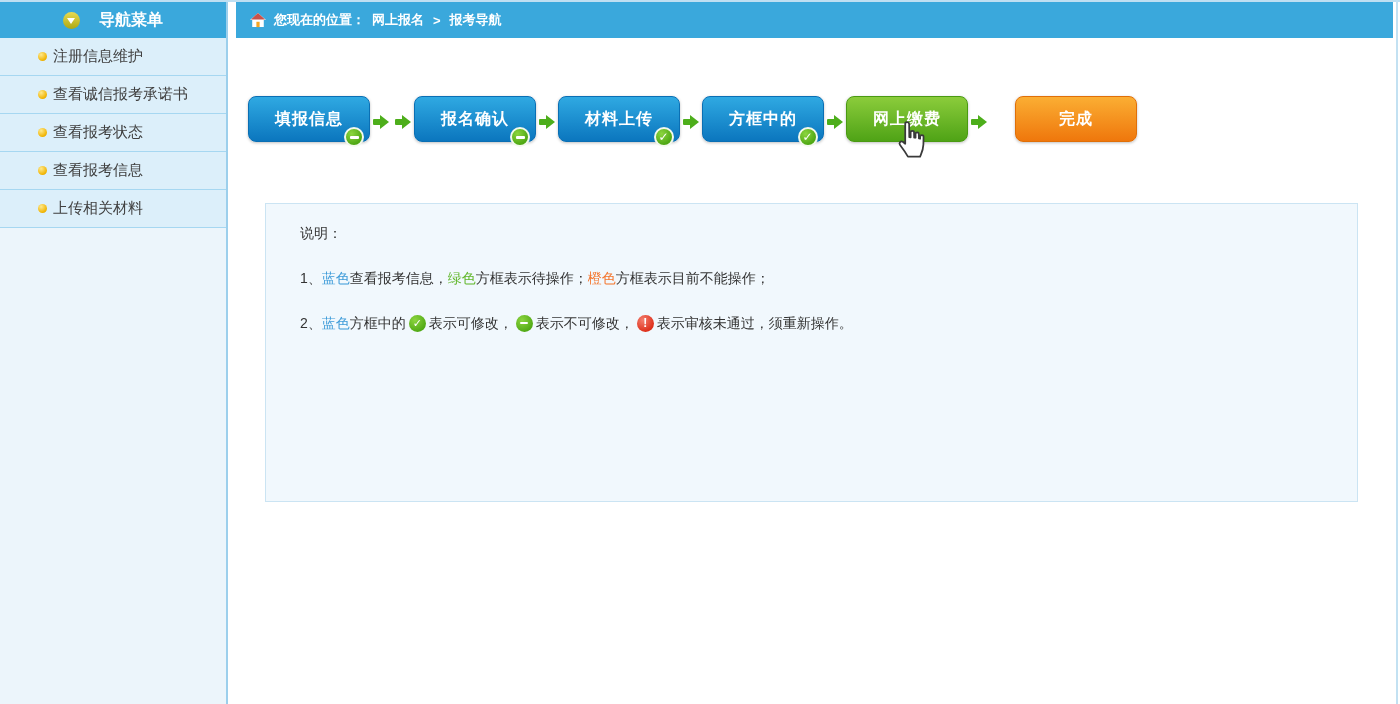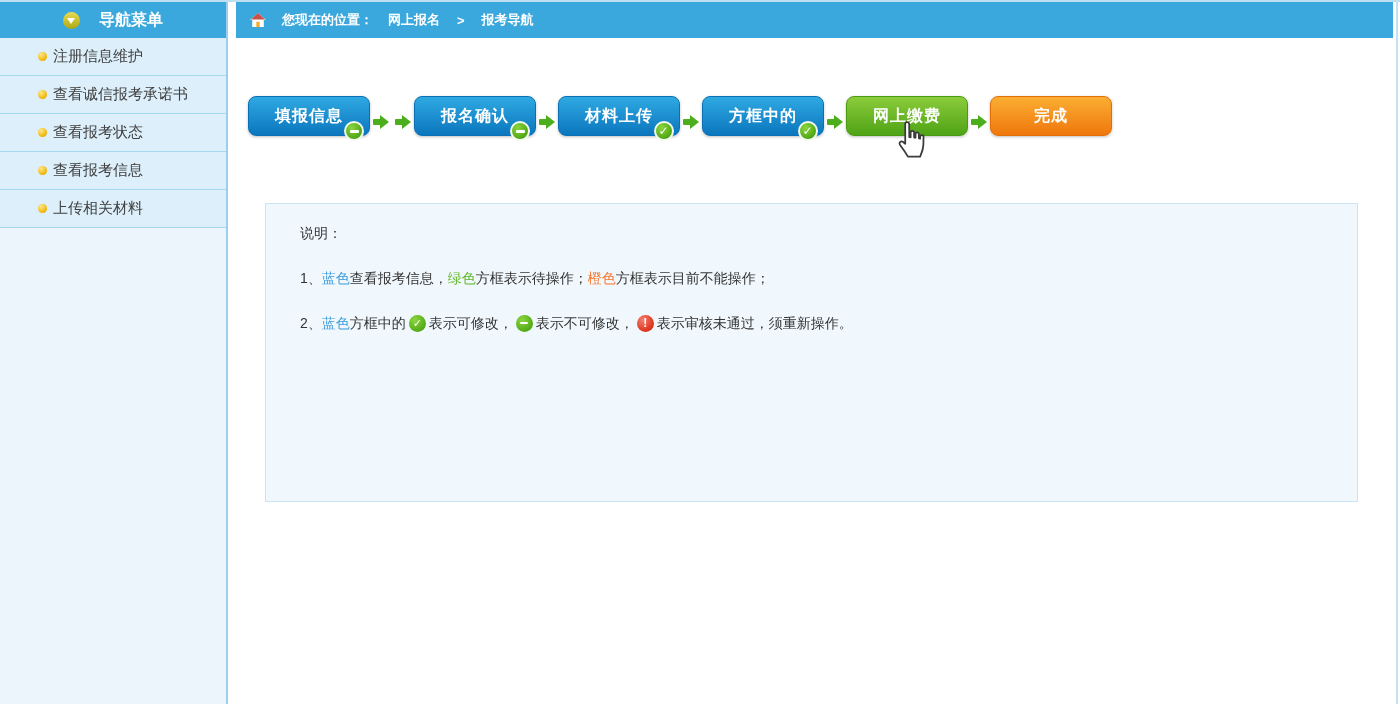--- a/index.html
+++ b/index.html
@@ -23,33 +23,33 @@
   .sidebar-item { height:38px; background:#DCEFFA; border-bottom:1px solid #A6D7F1;
                   display:flex; align-items:center; padding-left:38px; gap:6px;
                   font-size:15px; color:#404040; cursor:pointer; }
   .bullet { width:9px; height:9px; border-radius:50%; flex:0 0 auto;
             background:radial-gradient(circle at 35% 30%, #FFE98C, #F0B300 70%, #C98A00); }
 
   
   .main { position:absolute; left:230px; top:2px; width:1166px; height:702px; background:#fff; }
   .breadcrumb { position:absolute; left:6px; top:0; width:1157px; height:36px; background:#3AA8DC;
                 color:#fff; font-size:13px; font-weight:bold;
-                display:flex; align-items:center; gap:15px; padding-left:13px; }
+                display:flex; align-items:center; gap:7px; padding-left:13px; }
   .home-icon { width:18px; height:16px; display:block; }
   .crumb-sep { margin:0 2px; }
 
   
   .steps { position:absolute; left:18px; top:94px; display:flex; align-items:flex-start; }
-  .step { position:relative; width:122px; height:40px; border-radius:8px;
+  .step { position:relative; width:122px; height:46px; border-radius:8px;
           display:flex; align-items:center; justify-content:center;
           color:#fff; font-size:16px; font-weight:bold; letter-spacing:1px;
           box-shadow:0 1px 3px rgba(0,0,0,.25); cursor:default; }
   .step-blue   { background:linear-gradient(#2FA9E2,#0B76BE); border:1px solid #0A6FB4; }
   .step-green  { background:linear-gradient(#8BCC3B,#4FA316); border:1px solid #4A9A12; cursor:pointer; }
-  .step-orange { background:linear-gradient(#FBAE33,#EF770C); border:1px solid #E06F08; }
+  .step-orange { background:linear-gradient(#FBAE33,#EF770C); border:1px solid #E06F08;margin-left:25px; }
 
   .arrow-cell { width:22px; height:52px; display:flex; align-items:center; justify-content:center; }
   .arrow { position:relative; width:16px; height:14px; }
   .arrow .shaft { position:absolute; left:0; top:4px; width:8px; height:6px; background:#4DAE1B; border-radius:1px; }
   .arrow .head  { position:absolute; left:7px; top:0; width:0; height:0;
                   border-top:7px solid transparent; border-bottom:7px solid transparent;
                   border-left:9px solid #4DAE1B; }
 
   .badge { position:absolute; right:5px; bottom:-6px; width:20px; height:20px; border-radius:50%;
            background:radial-gradient(circle at 35% 30%, #8CD53F, #4FA814 70%);

